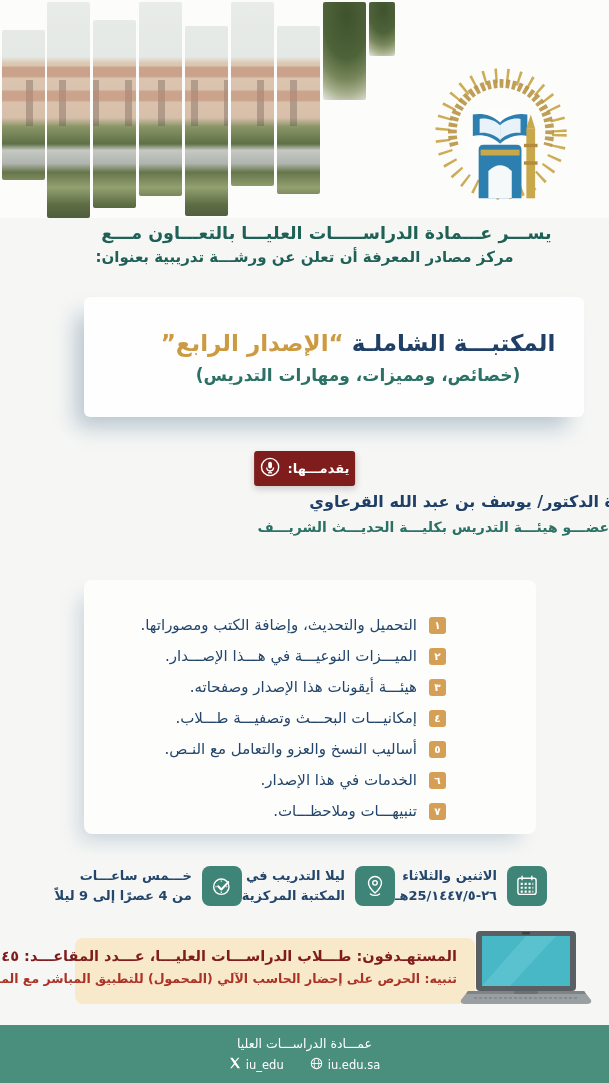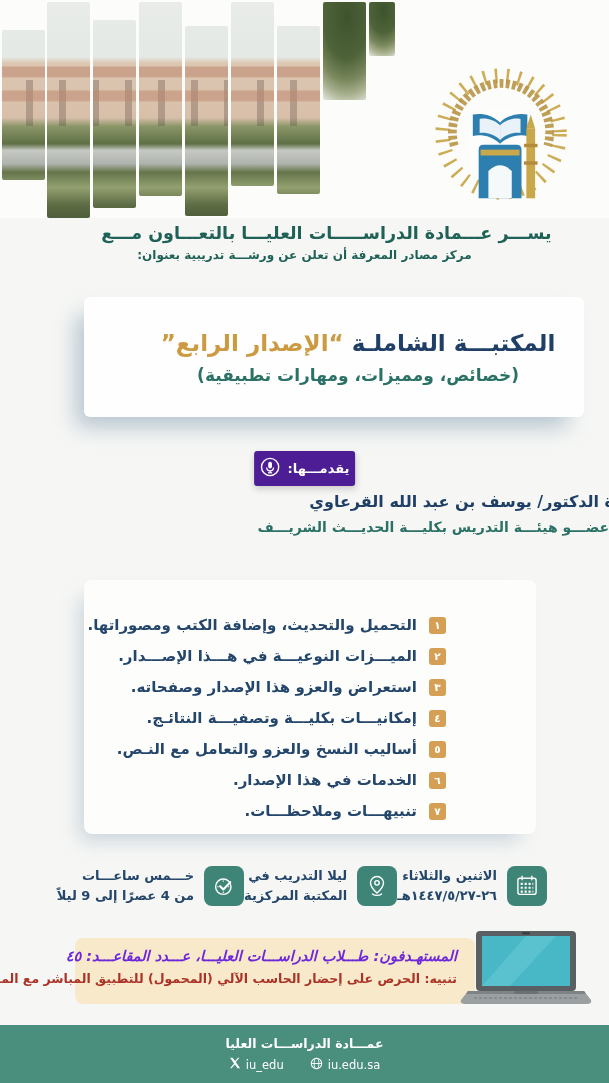--- a/index.html
+++ b/index.html
@@ -22,74 +22,74 @@
     background-repeat:no-repeat;
   }
   .strip.palm{
     background-image:radial-gradient(120% 95% at 55% 15%, #3e532d 0%, #4e6339 45%, #79875c 68%, #a9b18f 84%, #e3e7e0 100%);
     background-size:cover;background-position:center;
   }
   .logo{position:absolute;right:28px;top:64px;width:156px;height:146px;}
   
   .intro{position:absolute;top:223px;left:0;width:100%;text-align:center;color:#1f6156;}
   .intro-l1{font-size:17.5px;font-weight:bold;padding-left:44px;}
-  .intro-l2{font-size:12px;font-weight:bold;margin-top:5px;}
+  .intro-l2{font-size:15px;font-weight:bold;margin-top:5px;}
   
   .title-card{
     position:absolute;top:297px;left:84px;width:452px;height:120px;background:#fefefe;border-radius:6px;
     box-shadow:-12px 14px 22px -4px rgba(96,126,154,.42);
     display:flex;flex-direction:column;justify-content:center;align-items:center;gap:9px;padding-left:48px;
   }
   .title-line{font-size:23px;font-weight:bold;}
   .title-main{color:#203f66;}
   .title-highlight{color:#cc9a41;}
   .title-sub{font-size:17px;font-weight:bold;color:#2b7165;}
   
   .badge{
     position:absolute;left:50%;transform:translateX(-50%);
-    background:#4c1d95;color:#fff;border-radius:3px;
+    background:#7f1d1d;color:#fff;border-radius:3px;
     display:flex;align-items:center;gap:8px;padding:6px 6px;
     font-size:13px;font-weight:bold;box-shadow:0 3px 7px rgba(0,0,0,.18);white-space:nowrap;
   }
   .badge-presenter{top:451px;}
   .badge-topics{top:563px;z-index:2;}
   
   .presenter-name{position:absolute;top:492px;left:0;width:100%;font-size:16px;font-weight:bold;color:#203f66;margin-left:44px;}
   .presenter-role{position:absolute;top:519px;left:0;width:100%;text-align:right;font-size:14px;font-weight:bold;color:#2b7165;}
   
   .topics-card{
     position:absolute;top:580px;left:84px;width:452px;height:254px;background:#fdfdfc;border-radius:8px;
     box-shadow:-10px 12px 20px -6px rgba(96,126,154,.30);
   }
   .topics-list{position:absolute;top:36px;right:90px;left:30px;display:flex;flex-direction:column;gap:13px;}
   .topic-item{display:flex;align-items:center;gap:12px;}
   .topic-num{
     flex:0 0 auto;width:17px;height:17px;border-radius:3px;background:#d5a055;color:#fff;
     font-size:10.5px;font-weight:bold;display:flex;align-items:center;justify-content:center;
   }
-  .topic-text{font-size:15px;font-weight:bold;color:#24466b;white-space:nowrap;}
+  .topic-text{font-size:15px;font-weight:normal;color:#24466b;white-space:nowrap;}
   
   .details{position:absolute;top:866px;left:0;width:609px;padding:0 62px 0 88px;box-sizing:border-box;display:flex;justify-content:space-between;}
   .detail{display:flex;align-items:center;gap:10px;}
   .detail-icon{flex:0 0 auto;width:40px;height:40px;border-radius:8px;background:#3e8477;display:flex;align-items:center;justify-content:center;}
   .detail-text{text-align:right;font-size:13px;font-weight:bold;color:#24466b;line-height:1.55;white-space:nowrap;}
   
   .banner{
     position:absolute;top:938px;left:75px;width:400px;height:66px;background:#f8e9cb;border-radius:8px;
     box-sizing:border-box;padding:10px 18px 0 12px;text-align:right;
   }
-  .banner-l1{font-size:14.5px;font-weight:bold;color:#6d28d9;white-space:nowrap;font-style:italic;}
+  .banner-l1{font-size:14.5px;font-weight:bold;color:#7f1d1d;white-space:nowrap;}
   .banner-l2{font-size:12.5px;font-weight:bold;color:#ab3226;margin-top:7px;white-space:nowrap;}
   .laptop{position:absolute;top:930px;left:460px;width:132px;height:76px;}
   
   .footer{
     position:absolute;left:0;top:1025px;width:609px;height:58px;background:#4a8e7d;color:#fff;
     display:flex;flex-direction:column;align-items:center;justify-content:center;gap:6px;
   }
-  .footer-org{font-size:12.5px;font-weight:bold;}
+  .footer-org{font-size:12.5px;font-weight:normal;}
   .footer-social{display:flex;align-items:center;gap:26px;direction:ltr;text-align:right;}
   .social-item{display:flex;align-items:center;gap:5px;font-size:11.5px;color:#fff;}
 </style>
 </head>
 <body>
 
 <div class="poster">
 
   <div class="hero">
     <div class="collage">
@@ -126,21 +126,21 @@
   <div class="intro">
     <div class="intro-l1">يســـر عـــمادة الدراســـــات العليـــا بالتعـــاون مـــع</div>
     <div class="intro-l2">مركز مصادر المعرفة أن تعلن عن ورشـــة تدريبية بعنوان:</div>
   </div>
 
   <div class="title-card">
     <div class="title-line">
       <span class="title-main">المكتبـــة الشاملـة</span>
       <span class="title-highlight">“الإصدار الرابع”</span>
     </div>
-    <div class="title-sub">(خصائص، ومميزات، ومهارات تطبيقية)</div>
+    <div class="title-sub">(خصائص، ومميزات، ومهارات التدريس)</div>
   </div>
 
   <div class="badge badge-presenter">
     <span>يقدمـــها:</span>
     <span>
       <svg width="20" height="20" viewBox="0 0 20 20">
         <circle cx="10" cy="10" r="8.6" fill="none" stroke="#fff" stroke-width="1.4"></circle>
         <rect x="8.1" y="4.8" width="3.8" height="6.6" rx="1.9" fill="#fff"></rect>
         <path d="M6.6 10.4 a3.4 3.4 0 0 0 6.8 0" fill="none" stroke="#fff" stroke-width="1.3"></path>
         <line x1="10" y1="13.9" x2="10" y2="15.6" stroke="#fff" stroke-width="1.3"></line>
@@ -156,25 +156,25 @@
       <div class="topic-item">
         <span class="topic-num">١</span>
         <span class="topic-text">التحميل والتحديث، وإضافة الكتب ومصوراتها.</span>
       </div>
       <div class="topic-item">
         <span class="topic-num">٢</span>
         <span class="topic-text">الميـــزات النوعيـــة في هـــذا الإصـــدار.</span>
       </div>
       <div class="topic-item">
         <span class="topic-num">٣</span>
-        <span class="topic-text">استعراض والعزو هذا الإصدار وصفحاته.</span>
+        <span class="topic-text">هيئـــة أيقونات هذا الإصدار وصفحاته.</span>
       </div>
       <div class="topic-item">
         <span class="topic-num">٤</span>
-        <span class="topic-text">إمكانيـــات بكليـــة وتصفيـــة النتائـج.</span>
+        <span class="topic-text">إمكانيـــات البحـــث وتصفيـــة طـــلاب.</span>
       </div>
       <div class="topic-item">
         <span class="topic-num">٥</span>
         <span class="topic-text">أساليب النسخ والعزو والتعامل مع النـص.</span>
       </div>
       <div class="topic-item">
         <span class="topic-num">٦</span>
         <span class="topic-text">الخدمات في هذا الإصدار.</span>
       </div>
       <div class="topic-item">
@@ -190,21 +190,21 @@
         <svg width="28" height="28" viewBox="0 0 40 40">
           <rect x="7" y="9" width="26" height="23" rx="3" fill="none" stroke="#fff" stroke-width="2"></rect>
           <path d="M13 6 v5 M27 6 v5" stroke="#fff" stroke-width="2" stroke-linecap="round"></path>
           <line x1="11" y1="17" x2="29" y2="17" stroke="#fff" stroke-width="3" stroke-dasharray="3 2.6"></line>
           <line x1="11" y1="22.5" x2="29" y2="22.5" stroke="#fff" stroke-width="3" stroke-dasharray="3 2.6"></line>
           <line x1="11" y1="28" x2="29" y2="28" stroke="#fff" stroke-width="3" stroke-dasharray="3 2.6"></line>
         </svg>
       </span>
       <div class="detail-text">
         <div>الاثنين والثلاثاء</div>
-        <div>٢٦-١٤٤٧/٥/٢٧هـ</div>
+        <div>٢٦-١٤٤٧/٥/25هـ</div>
       </div>
     </div>
     <div class="detail">
       <span class="detail-icon">
         <svg width="28" height="28" viewBox="0 0 40 40">
           <path d="M20 6.5 c-5.4 0 -9.3 4 -9.3 9 0 6.8 9.3 14.6 9.3 14.6 s9.3 -7.8 9.3 -14.6 c0 -5 -3.9 -9 -9.3 -9 z" fill="none" stroke="#fff" stroke-width="2"></path>
           <circle cx="20" cy="15.5" r="3.2" fill="none" stroke="#fff" stroke-width="2"></circle>
           <path d="M13.5 31.5 c3 2.6 10 2.6 13 0" fill="none" stroke="#fff" stroke-width="2" stroke-linecap="round"></path>
         </svg>
       </span>

